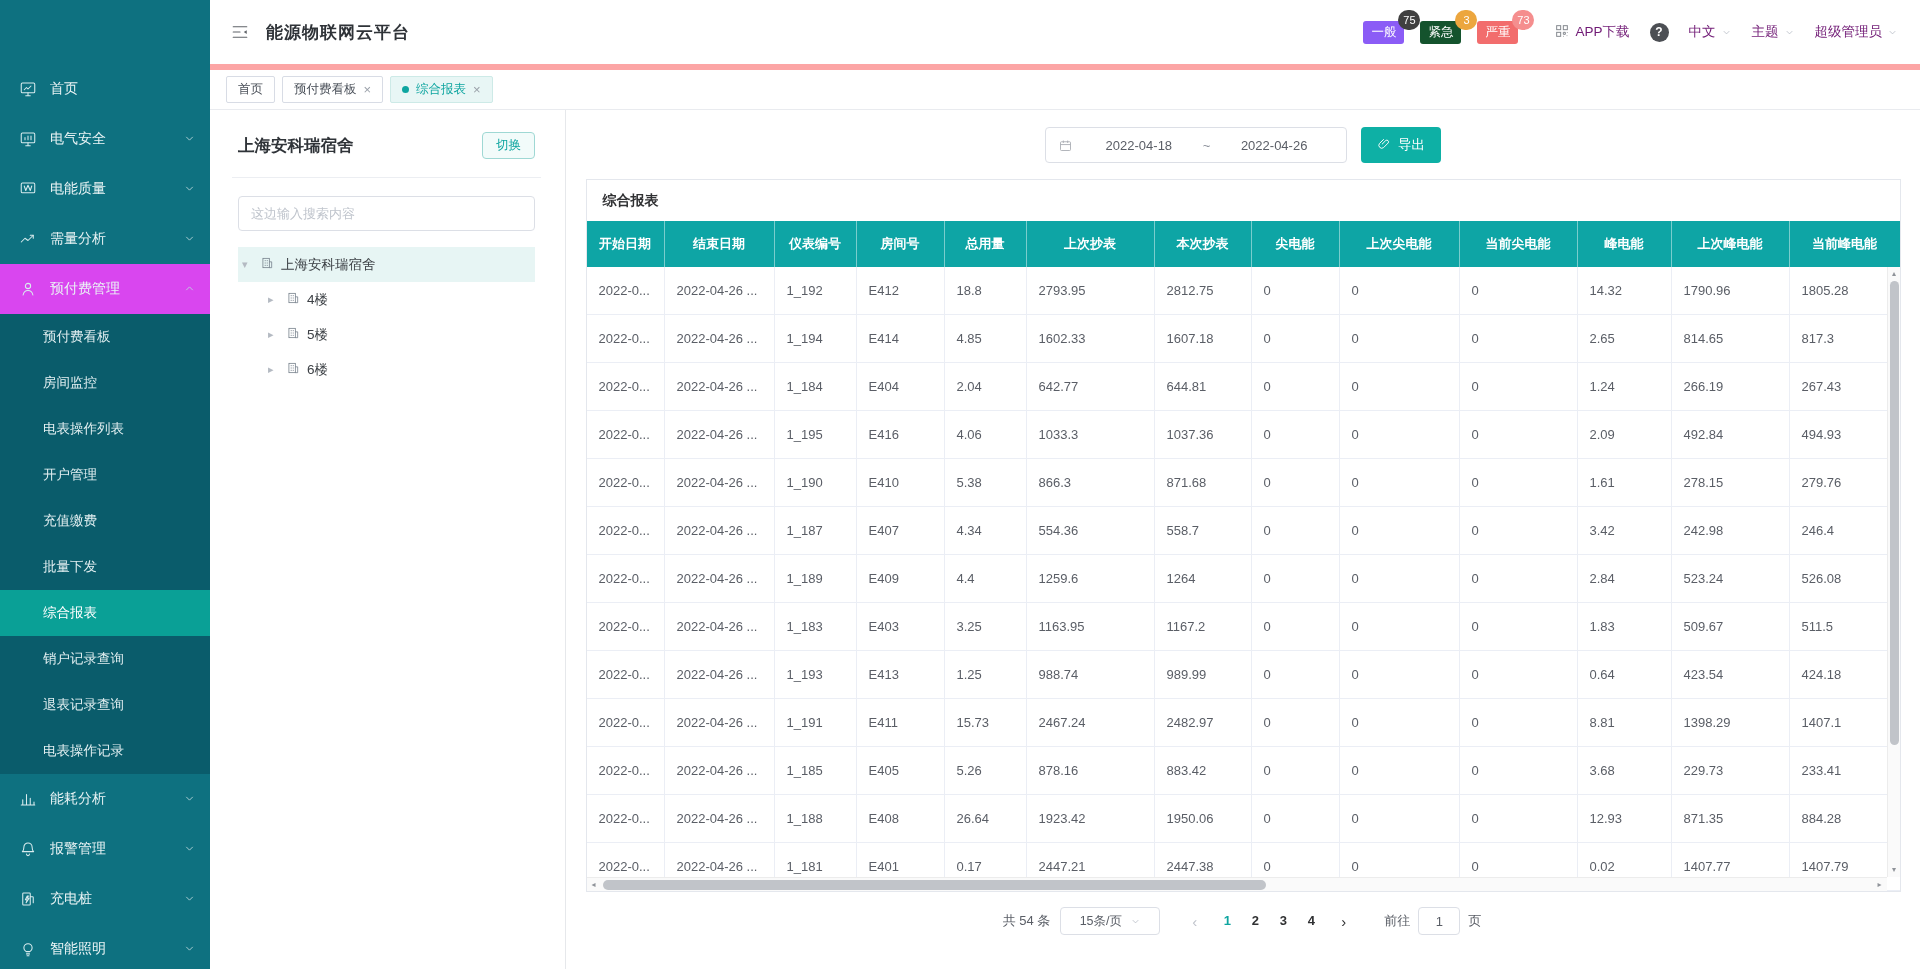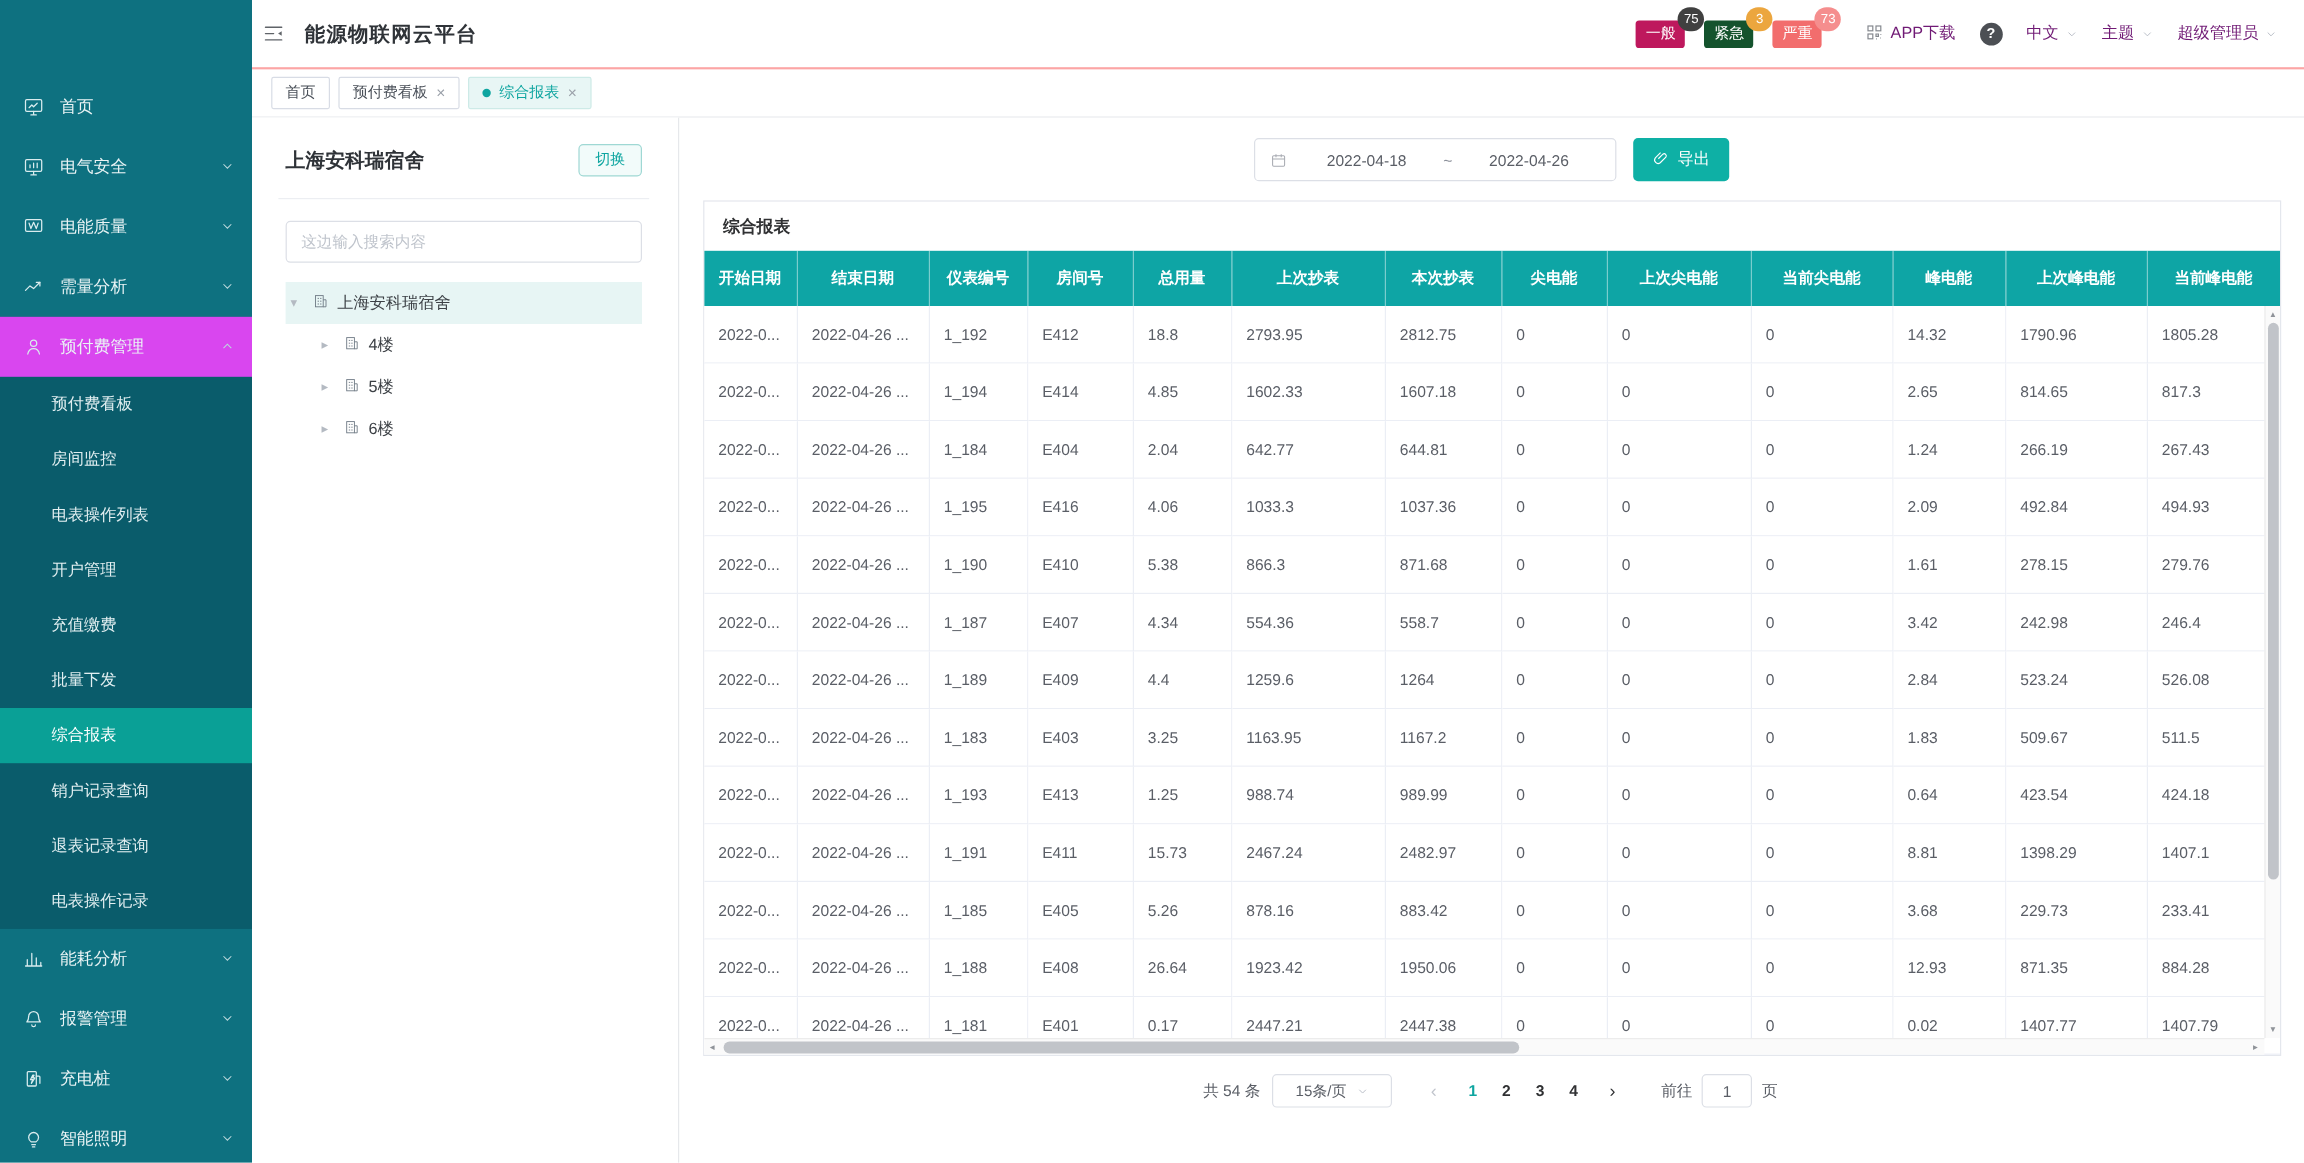--- a/index.html
+++ b/index.html
@@ -16,21 +16,21 @@
   .side-item .s-chev { position:absolute; right:14px; top:18px; width:13px; height:13px; }
   .side-item .s-chev svg { width:13px; height:13px; stroke:#bcd9dc; fill:none; stroke-width:1.6; }
   .group-open { background:#0a5c6b; }
   .group-open .side-item { background:#d946ef; }
   .submenu { background:#0a5c6b; }
   .sub-item { height:46px; line-height:46px; padding-left:43px; color:#e2eff1; font-size:13.5px; cursor:pointer; }
   .sub-item.active { background:#0aa096; color:#fff; }
 
   
   .main { flex:1; display:flex; flex-direction:column; min-width:0; }
-  .topbar { height:58px; background:#fff; display:flex; align-items:center; padding:0 22px 0 8px; border-bottom:2px solid #fca5a5; }
+  .topbar { height:70px; background:#fff; display:flex; align-items:center; padding:0 22px 0 20px; border-bottom:6px solid #fca5a5; }
   .collapse { width:20px; height:18px; margin-right:16px; cursor:pointer; display:inline-flex; }
   .collapse svg { width:20px; height:18px; stroke:#5f6368; fill:#5f6368; stroke-width:1.6; stroke-linecap:round; }
   .app-title { font-size:17px; font-weight:700; color:#2f3338; letter-spacing:1px; }
   .top-right { margin-left:auto; display:flex; align-items:center; gap:20px; }
   .badge-wrap { position:relative; margin-right:16px; cursor:pointer; }
   .badge { display:inline-block; min-width:40px; padding:3px 8px; border-radius:3px; color:#fff; font-size:12.5px; text-align:center; }
   .badge-count { position:absolute; top:-11px; right:-16px; min-width:22px; height:20px; line-height:20px;
     border-radius:10px; color:#fff; font-size:11px; text-align:center; padding:0 4px; }
   .top-link { display:flex; align-items:center; gap:5px; color:#701a75; font-size:13.5px; cursor:pointer; }
   .top-link .qr svg { width:16px; height:16px; stroke:#85898f; fill:none; stroke-width:1.5; }
@@ -262,21 +262,21 @@
     <header class="topbar">
       <span class="collapse">
         <svg viewBox="0 0 24 24" fill="none">
             <path d="M3 5h18M3 12h9M3 19h18" fill="none"></path>
             <path d="M21 9.5l-4 2.5 4 2.5z" stroke="none"></path>
           </svg>
       </span>
       <h1 class="app-title">能源物联网云平台</h1>
       <div class="top-right">
         <div id="badges" style="display:flex;align-items:center;">
-            <div class="badge-wrap"><span class="badge" style="background: #be185d;">一般</span><span class="badge-count" style="background: #404040;">75</span></div>
+            <div class="badge-wrap"><span class="badge" style="background: #8b5cf6;">一般</span><span class="badge-count" style="background: #404040;">75</span></div>
             <div class="badge-wrap"><span class="badge" style="background: #14532d;">紧急</span><span class="badge-count" style="background: rgb(236, 166, 62);">3</span></div>
             <div class="badge-wrap"><span class="badge" style="background: rgb(242, 109, 109);">严重</span><span class="badge-count" style="background: rgb(245, 142, 142);">73</span></div>
           </div>
         <div class="top-link">
           <span class="qr">
             <svg viewBox="0 0 24 24">
                 <rect x="4" y="4" width="6" height="6"></rect>
                 <rect x="14" y="4" width="6" height="6"></rect>
                 <rect x="4" y="14" width="6" height="6"></rect>
                 <path d="M14 14h3v3h-3zM19 19h1M14 20h1M20 14v1"></path>

